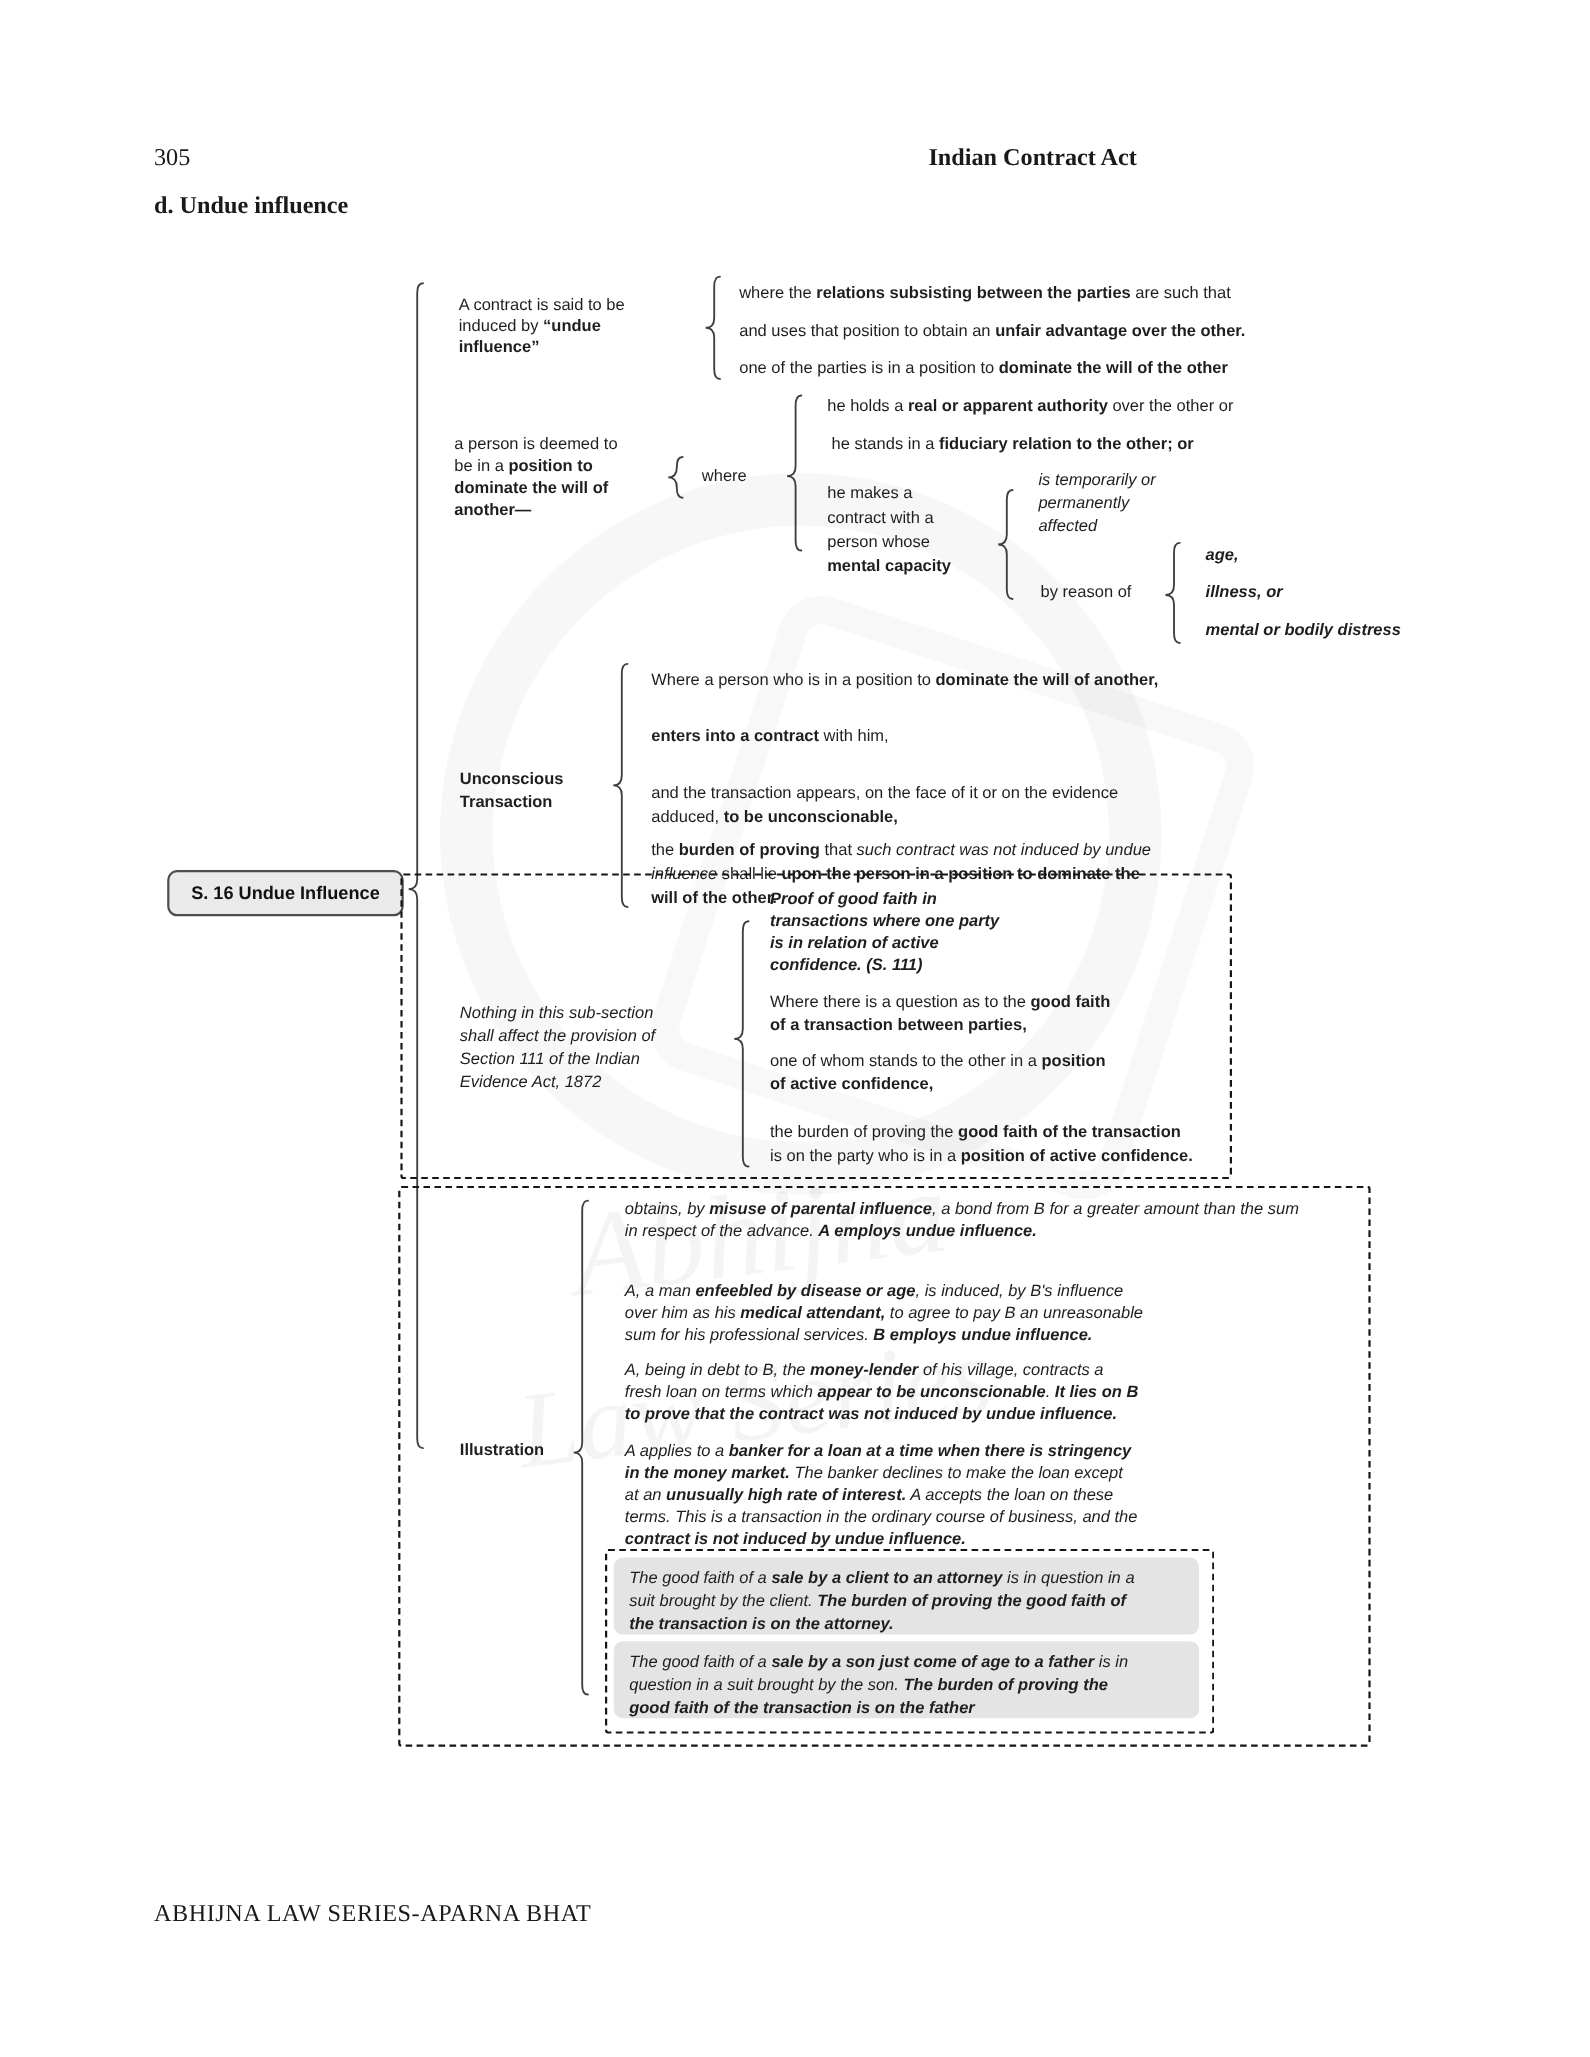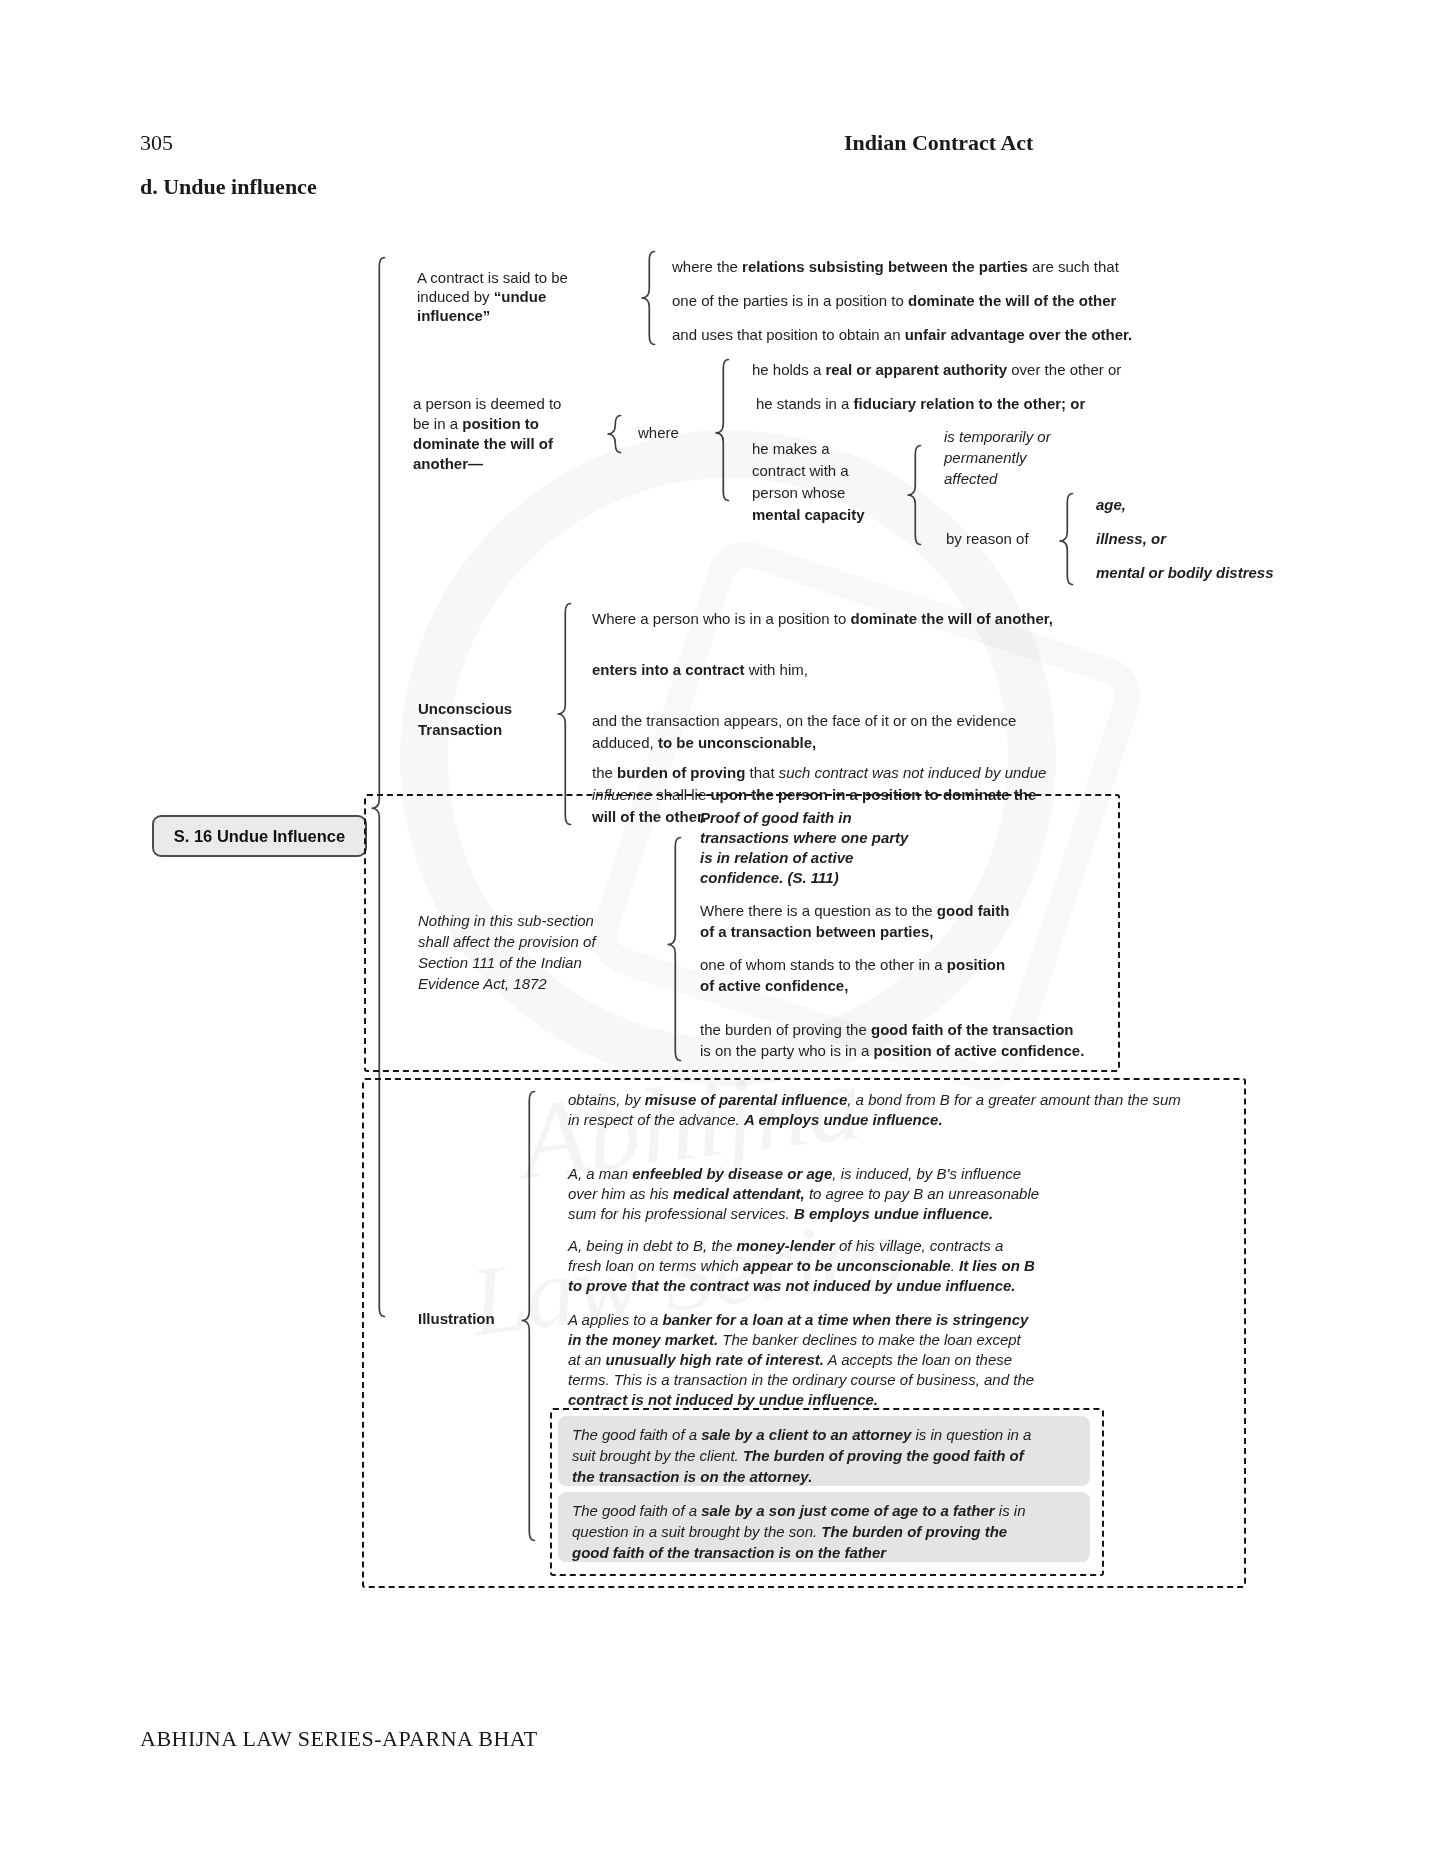--- a/index.html
+++ b/index.html
@@ -16,21 +16,21 @@
   .lh19 .ln{line-height:19px;}
   .lh20 .ln{line-height:20px;}
   .lh21 .ln{line-height:21px;}
   .lh22 .ln{line-height:22px;}
   .lh34 .ln{line-height:34px;}
   .boldlabel{font-weight:700;}
   .dashedbox{border:2px dashed #161616;border-radius:3px;background:transparent;}
   .s16box{
     background:#eaeaea;border:2px solid #4d4d4d;border-radius:9px;
     display:flex;align-items:center;justify-content:center;
-    font-weight:700;font-size:16.5px;color:#111;margin-top:24px;
+    font-weight:700;font-size:16.5px;color:#111;
   }
   .graybox{background:#e4e4e4;border-radius:8px;}
   .brace svg{display:block;overflow:visible;}
   
   .wm{z-index:0;pointer-events:none;}
   .wm-ring{border:48px solid rgba(0,0,0,0.030);border-radius:50%;}
   .wm-hex{border:26px solid rgba(0,0,0,0.026);transform:rotate(18deg);border-radius:40px;}
   .wm-script{font-family:"Liberation Serif",serif;font-style:italic;color:rgba(0,0,0,0.045);transform:rotate(-7deg);}
   .layer{z-index:1;}
   .hdr{font-size:22px;color:#1a1a1a;}
@@ -59,22 +59,22 @@
     <div class="ln"><span>induced by </span><span class="sb">“undue</span></div>
     <div class="ln"><span class="sb">influence”</span></div>
   </div>
 <div class="abs layer brace" style="left: 640px; top: 250px; width: 16px; height: 96px;">
     <svg width="16" height="96" viewBox="0 0 16 96">
       <path d="M 14.5 1.5 Q 9.28 1.5 9.28 10.5 L 9.28 39 Q 9.28 48 1.5 48 Q 9.28 48 9.28 57 L 9.28 85.5 Q 9.28 94.5 14.5 94.5" fill="none" stroke="#3f3f3f" stroke-width="1.7" stroke-linecap="round"></path>
     </svg>
   </div>
 <div class="abs layer lh34" style="left:672px;top:250px;">
     <div class="ln"><span>where the </span><span class="sb">relations subsisting between the parties</span><span> are such that</span></div>
+    <div class="ln"><span>and uses that position to obtain an </span><span class="sb">unfair advantage over the other.</span></div>
     <div class="ln"><span>one of the parties is in a position to </span><span class="sb">dominate the will of the other</span></div>
-    <div class="ln"><span>and uses that position to obtain an </span><span class="sb">unfair advantage over the other.</span></div>
   </div>
 
 <div class="abs layer lh20" style="left:413px;top:394px;">
     <div class="ln"><span> a person is deemed to</span></div>
     <div class="ln"><span>be in a </span><span class="sb">position to</span></div>
     <div class="ln"><span class="sb">dominate the will of</span></div>
     <div class="ln"><span class="sb">another—</span></div>
   </div>
 <div class="abs layer brace" style="left: 606px; top: 414px; width: 16px; height: 40px;">
     <svg width="16" height="40" viewBox="0 0 16 40">

